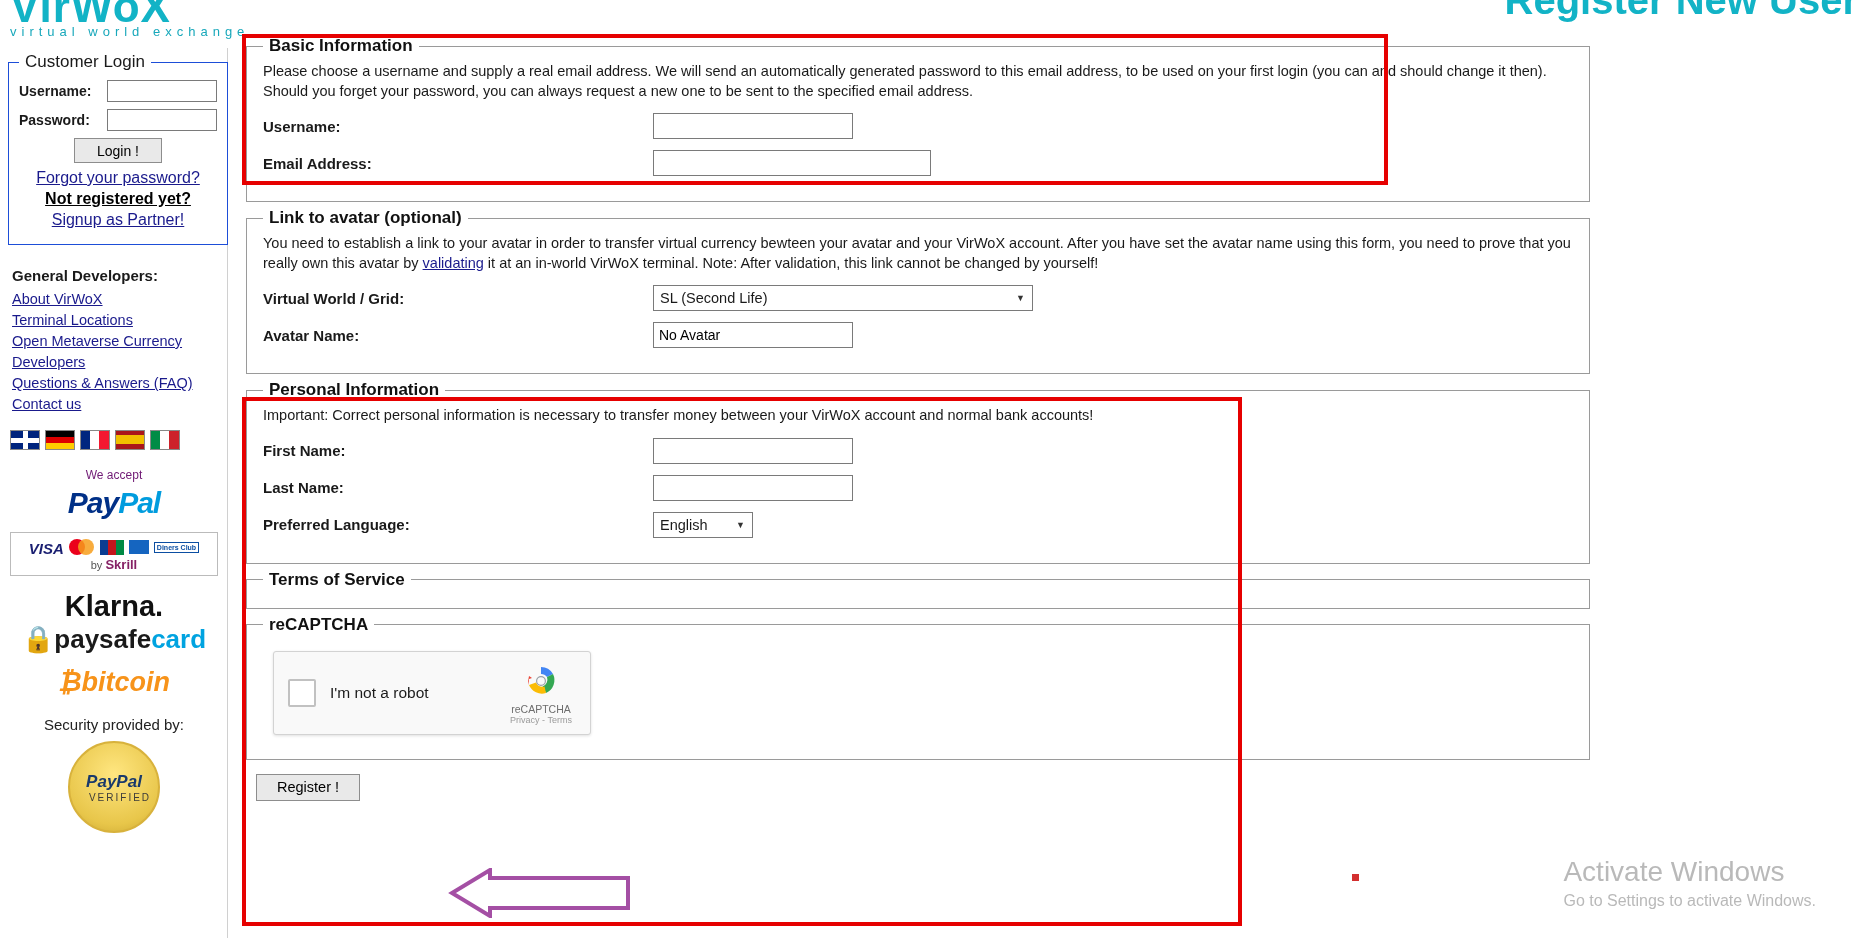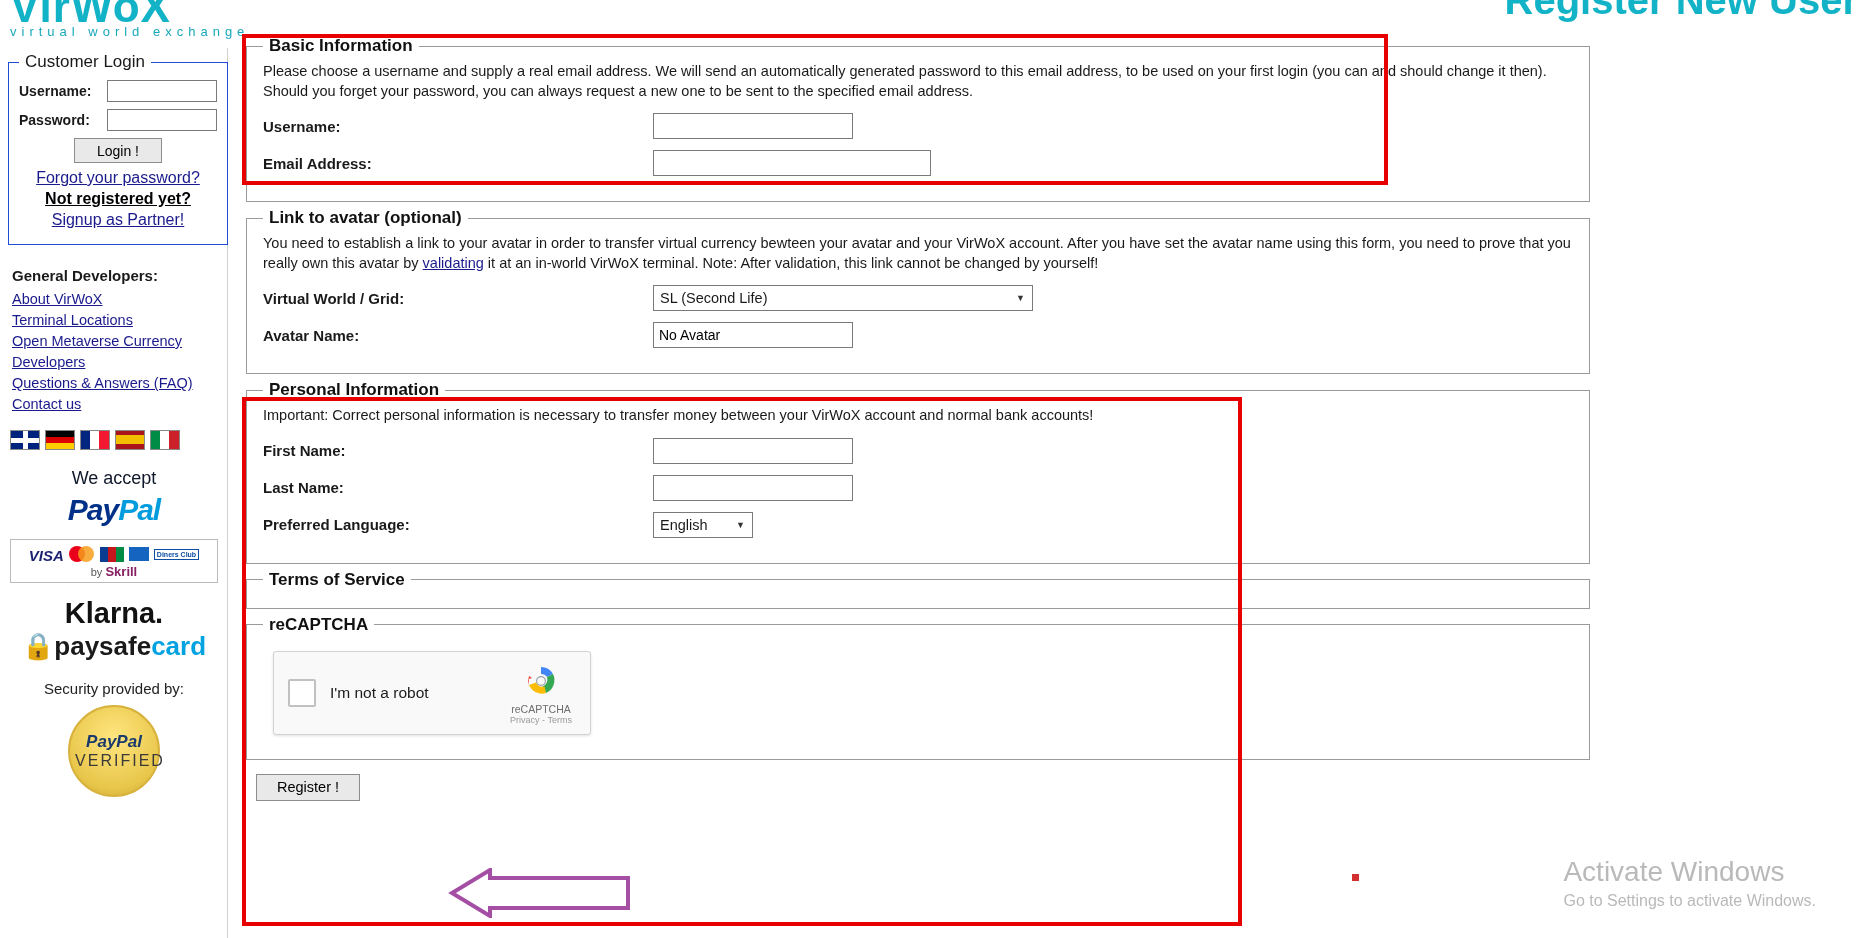--- a/index.html
+++ b/index.html
@@ -73,21 +73,21 @@
   .flag { width: 30px; height: 20px; border: 1px solid #888; position: relative; overflow: hidden; }
   .f-uk { background: #00247d; }
   .f-uk:before { content:""; position:absolute; left:12px; top:0; width:5px; height:100%; background:#fff; }
   .f-uk:after  { content:""; position:absolute; top:7px; left:0; height:5px; width:100%; background:#fff; }
   .f-de { background: linear-gradient(#000 33%, #d00 33%, #d00 66%, #fc0 66%); }
   .f-fr { background: linear-gradient(90deg,#00267f 33%, #fff 33%, #fff 66%, #f31830 66%); }
   .f-es { background: linear-gradient(#aa151b 25%, #f1bf00 25%, #f1bf00 75%, #aa151b 75%); }
   .f-it { background: linear-gradient(90deg,#008c45 33%, #fff 33%, #fff 66%, #cd212a 66%); }
 
   .accept { text-align: center; margin-top: 18px; }
-  .accept .cap { font-size: 18px; color: #0f172a; margin-top: 13px; }
+  .accept .cap { font-size: 12px; color: #701a75; margin-top: 13px; }
   .paypal-logo {
     font-size: 30px; font-weight: bold; font-style: italic;
     margin-top: 4px; letter-spacing: -1px;
   }
   .paypal-logo .p1 { color: #003087; }
   .paypal-logo .p2 { color: #009cde; }
 
   .cardbar {
     margin: 12px 10px 0 10px; border: 1px solid #bbb;
     background: #fff; padding: 6px 4px 3px 4px;
@@ -112,21 +112,21 @@
   .paysafe .b { color: #00a3e0; }
   .bitcoin { text-align: center; margin-top: 12px; font-size: 27px; font-weight: bold; color: #f7931a; font-style: italic; }
   .security { text-align: center; margin-top: 18px; font-size: 15px; color: #222; }
   .pp-seal {
     width: 92px; height: 92px; border-radius: 50%;
     background: radial-gradient(circle at 50% 35%, #ffe680, #e8c64a 70%, #c8a42f);
     margin: 8px auto 0 auto; border: 2px solid #d8b23c;
     display: flex; flex-direction: column; align-items: center; justify-content: center;
   }
   .pp-seal .s1 { font: bold italic 17px "Liberation Sans", sans-serif; color: #1a3a6b; }
-  .pp-seal .s2 { font-size: 16px; letter-spacing: 2px; color: #3a3a3a; margin-left: 12px; }
+  .pp-seal .s2 { font-size: 10px; letter-spacing: 2px; color: #3a3a3a; margin-left: 12px; }
 
   .vline { position: absolute; left: 227px; top: 48px; width: 1px; height: 890px; background: #d0d0d0; }
 
   
   .main { position: absolute; left: 246px; top: 36px; width: 1344px; }
 
   fieldset.sec {
     border: 1px solid #9a9a9a; margin: 0 0 6px 0;
     padding: 4px 16px 14px 16px; background: #fff;
   }
@@ -268,20 +268,21 @@
       </div>
       <div class="skrill">by <b>Skrill</b></div>
     </div>
 
     <div class="klarna">Klarna.</div>
 
     <div class="paysafe">
       <span class="lock">🔒</span><span class="a">paysafe</span><span class="b">card</span>
     </div>
 
+    <div class="bitcoin">₿<span>bitcoin</span></div>
 
     <div class="security">Security provided by:</div>
     <div class="pp-seal">
       <span class="s1">PayPal</span>
       <span class="s2">VERIFIED</span>
     </div>
   </div>
 
   <div class="main">
 

